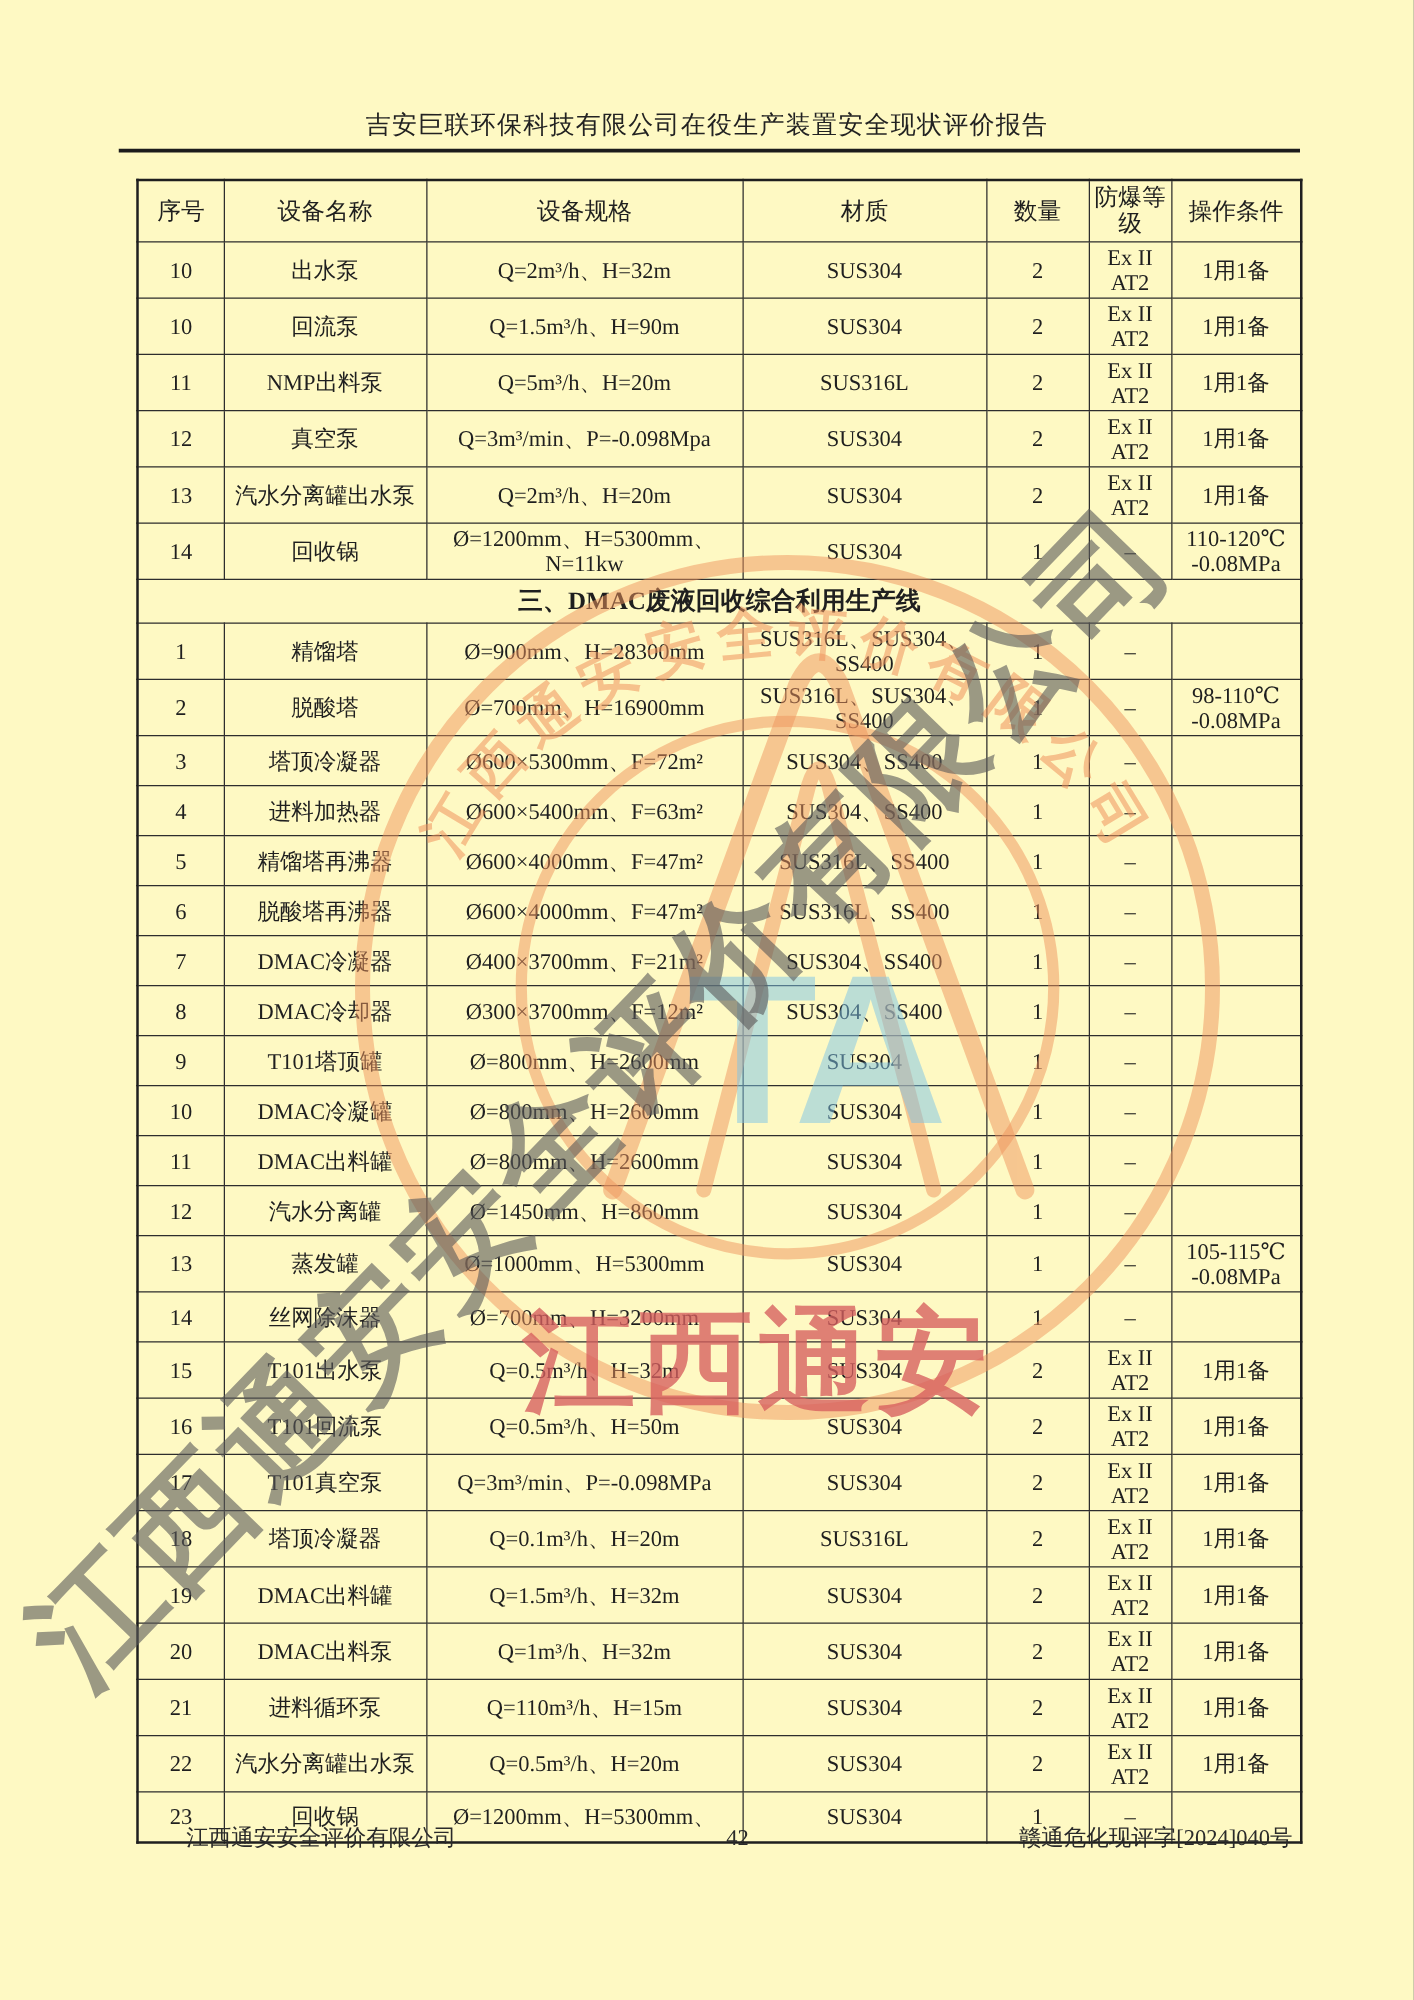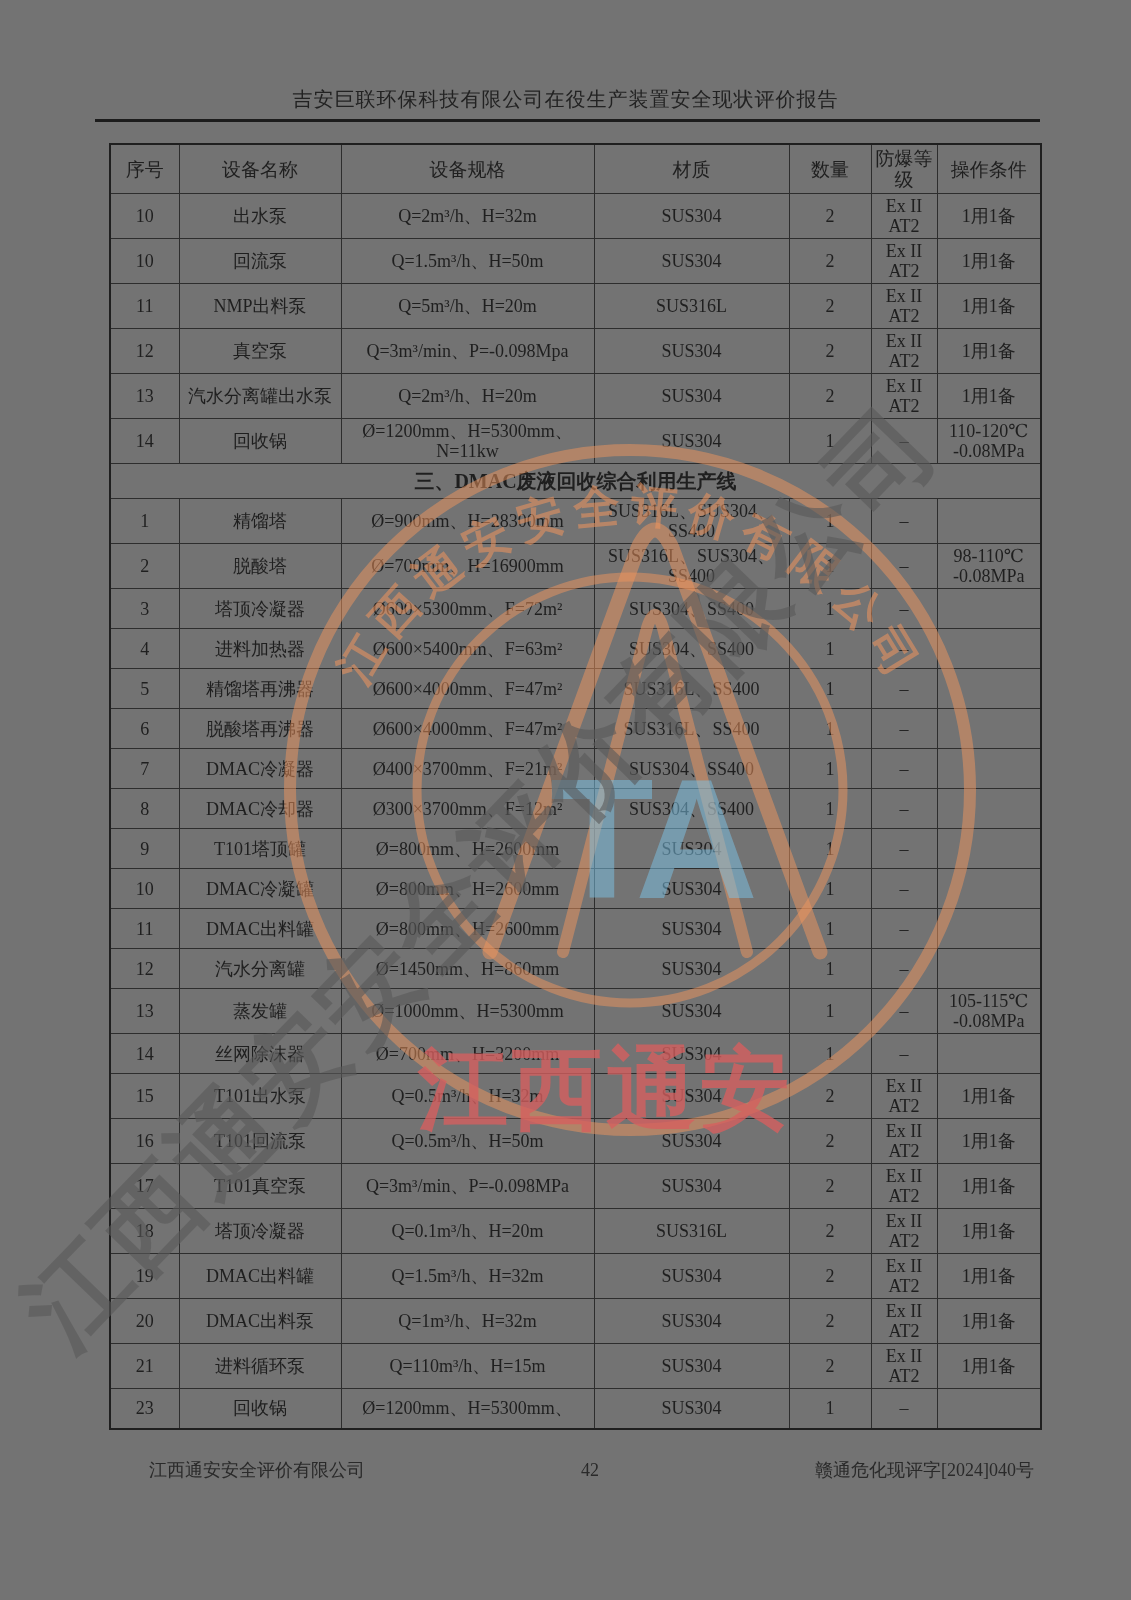--- a/index.html
+++ b/index.html
@@ -1,20 +1,20 @@
 <!DOCTYPE html>
 <html><head>
 <meta charset="utf-8">
 <style>
   html,body{margin:0;padding:0;background:#888;}
   .page{
     position:relative;
     width:1131px;height:1600px;
     margin:0 auto;
-    background:#737373;
+    background:#fef9c3;
     font-family:"Liberation Serif","DejaVu Serif",serif;
     color:#1f1f1f;
     overflow:hidden;
   }
   .doc-title{
     position:absolute;left:0;top:86px;width:100%;
     text-align:center;font-size:20px;letter-spacing:1px;color:#222;
   }
   .title-rule{
     position:absolute;left:95px;top:119px;width:945px;height:3px;
@@ -90,21 +90,21 @@
             <td class="c-spec">Q=2m³/h、H=32m</td>
             <td class="c-material">SUS304</td>
             <td class="c-qty">2</td>
             <td class="c-ex">Ex II
 AT2</td>
             <td class="c-cond">1用1备</td>
           </tr>
           <tr class="item-row">
             <td class="c-no">10</td>
             <td class="c-name">回流泵</td>
-            <td class="c-spec">Q=1.5m³/h、H=50m</td>
+            <td class="c-spec">Q=1.5m³/h、H=90m</td>
             <td class="c-material">SUS304</td>
             <td class="c-qty">2</td>
             <td class="c-ex">Ex II
 AT2</td>
             <td class="c-cond">1用1备</td>
           </tr>
           <tr class="item-row">
             <td class="c-no">11</td>
             <td class="c-name">NMP出料泵</td>
             <td class="c-spec">Q=5m³/h、H=20m</td>
@@ -332,20 +332,30 @@
             <td class="c-material">SUS304</td>
             <td class="c-qty">2</td>
             <td class="c-ex">Ex II
 AT2</td>
             <td class="c-cond">1用1备</td>
           </tr>
           <tr class="item-row">
             <td class="c-no">21</td>
             <td class="c-name">进料循环泵</td>
             <td class="c-spec">Q=110m³/h、H=15m</td>
+            <td class="c-material">SUS304</td>
+            <td class="c-qty">2</td>
+            <td class="c-ex">Ex II
+AT2</td>
+            <td class="c-cond">1用1备</td>
+          </tr>
+          <tr class="item-row">
+            <td class="c-no">22</td>
+            <td class="c-name">汽水分离罐出水泵</td>
+            <td class="c-spec">Q=0.5m³/h、H=20m</td>
             <td class="c-material">SUS304</td>
             <td class="c-qty">2</td>
             <td class="c-ex">Ex II
 AT2</td>
             <td class="c-cond">1用1备</td>
           </tr>
           <tr class="item-row">
             <td class="c-no">23</td>
             <td class="c-name">回收锅</td>
             <td class="c-spec">Ø=1200mm、H=5300mm、</td>

